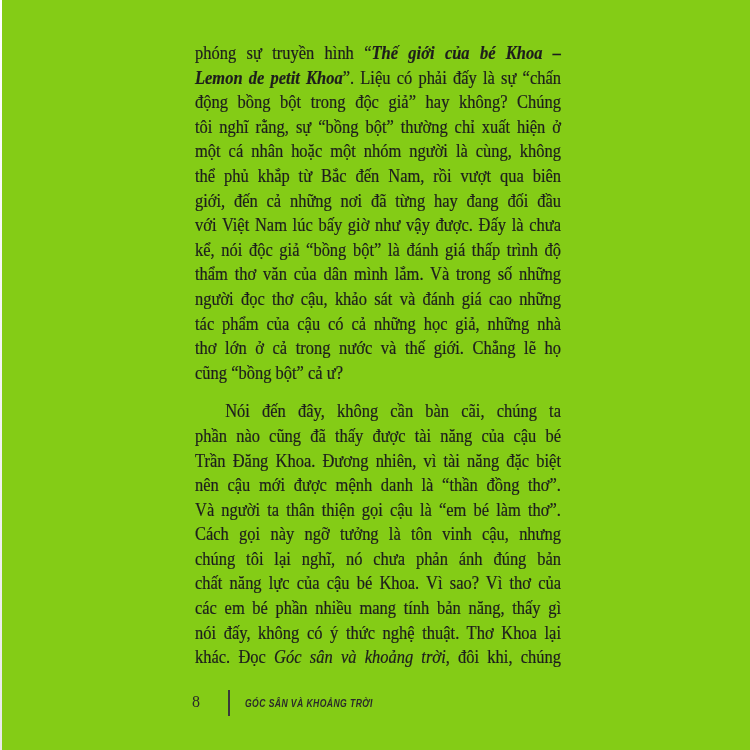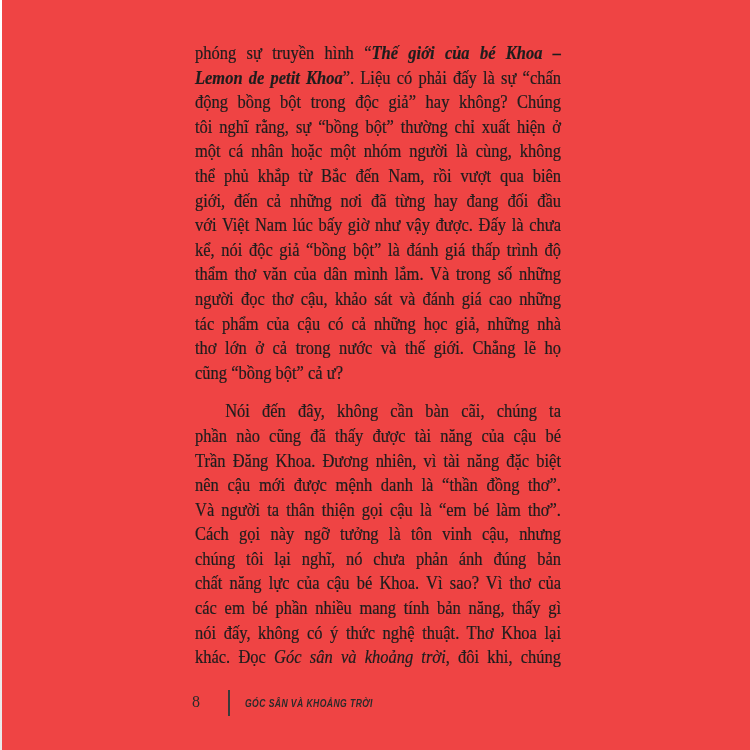--- a/index.html
+++ b/index.html
@@ -7,21 +7,21 @@
     padding: 0;
     width: 750px;
     height: 750px;
     background: #ffffff;
     overflow: hidden;
   }
   .book-page {
     position: relative;
     width: 750px;
     height: 750px;
-    background: #ef4444;
+    background: #84cc16;
     font-family: "Liberation Serif", serif;
   }
   .page-edge {
     position: absolute;
     left: 0;
     top: 0;
     width: 2px;
     height: 750px;
     background: linear-gradient(to bottom, #ffffff 0%, #f2f2f2 60%, #e9e9e9 100%);
   }

